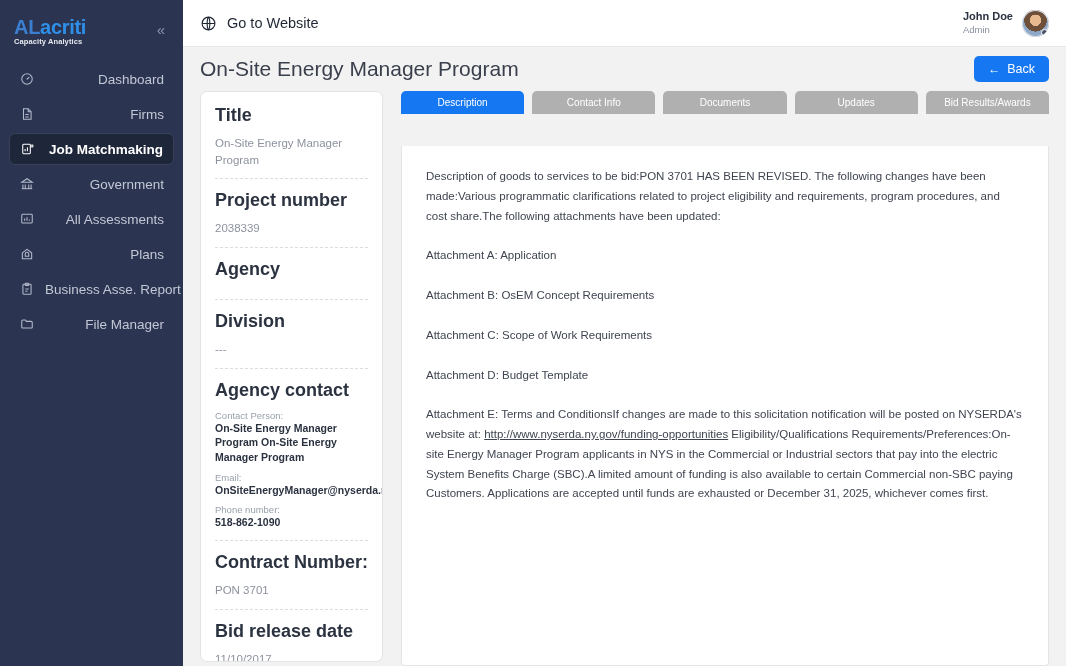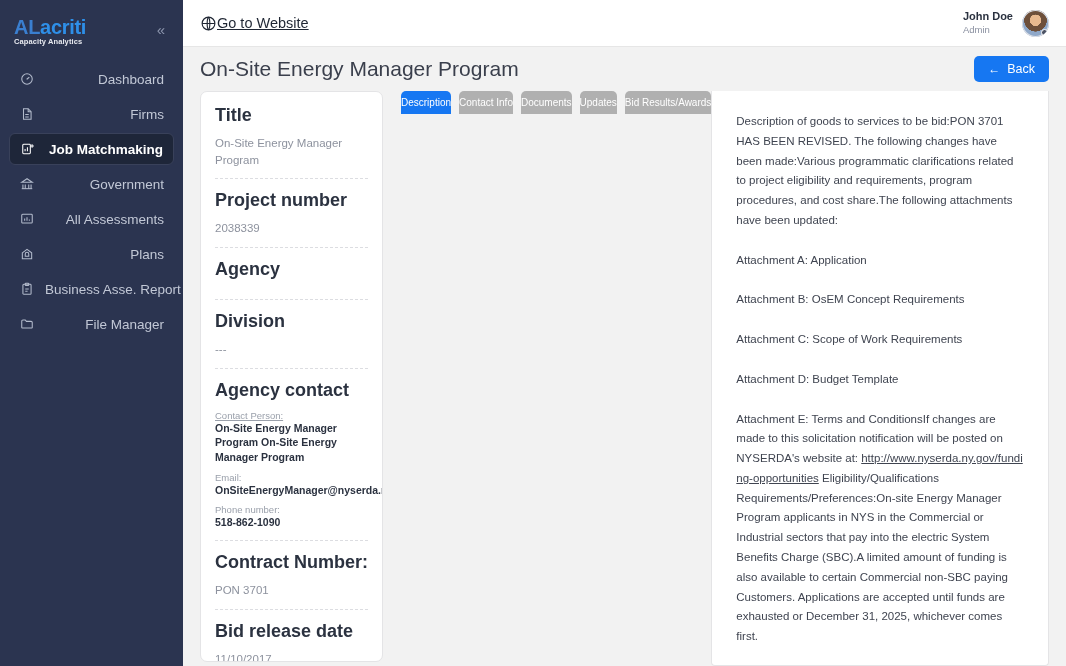--- a/index.html
+++ b/index.html
@@ -58,22 +58,22 @@
   
   .main { flex: 1; height: 666px; display: flex; flex-direction: column; background: #f2f2f2; }
 
   .topbar {
     height: 47px; background: #ffffff;
     border-bottom: 1px solid #e6e6e6;
     display: flex; align-items: center; justify-content: space-between;
     padding: 0 17px 0 17px;
   }
   .goto {
-    display: flex; align-items: center; 
-    font-size: 14.5px; color: #1f2633; cursor: pointer; text-decoration: underline;
+    display: flex; align-items: center; gap: 10px;
+    font-size: 14.5px; color: #1f2633; cursor: pointer;
   }
   .goto svg { width: 17px; height: 17px; display: block; color: #1f2633; }
   .user { display: flex; align-items: center; gap: 9px; }
   .user-text { text-align: left; line-height: 1.25; }
   .user-name { font-size: 11px; color: #2b3240; font-weight: bold; }
   .user-role { font-size: 9.5px; color: #8a90a0; }
   .avatar {
     width: 27px; height: 27px; border-radius: 50%;
     background: radial-gradient(circle at 50% 38%, #e8b98f 0 26%, #6d4f3a 27% 52%, #8fa8c9 53%);
     position: relative; overflow: hidden; cursor: pointer;
@@ -113,25 +113,25 @@
     padding: 13px 14px 0 14px;
     overflow: hidden;
     align-self: flex-start;
     max-height: 571px;
   }
   .field { padding-bottom: 10px; margin-bottom: 11px; border-bottom: 1px dashed #dcdde1; }
   .field:last-child { border-bottom: none; }
   .field-label { font-size: 18px; font-weight: bold; color: #2b3240; margin-bottom: 9px; }
   .field-value { font-size: 11.5px; color: #8d929e; line-height: 1.45; }
   .sub-label { font-size: 9.5px; color: #9aa0ab; margin-top: 7px; }
-  .sub-label.first { margin-top: 0; text-decoration: underline; }
+  .sub-label.first { margin-top: 0; }
   .sub-value { font-size: 10.5px; color: #2b3240; font-weight: bold; line-height: 1.4; }
 
   
-  .right-col { flex: 1; display: flex; flex-direction: row; overflow: hidden; }
+  .right-col { flex: 1; display: flex; flex-direction: column; overflow: hidden; gap: 32px; }
   .tabs { display: flex; gap: 8px; }
   .tab {
     flex: 1; height: 23px;
     background: #b0b0b0; color: #ffffff;
     border-radius: 5px 5px 0 0;
     display: flex; align-items: center; justify-content: center;
     font-size: 10px; cursor: pointer; white-space: nowrap;
   }
   .tab.active { background: #1677f2; }
   .panel {

